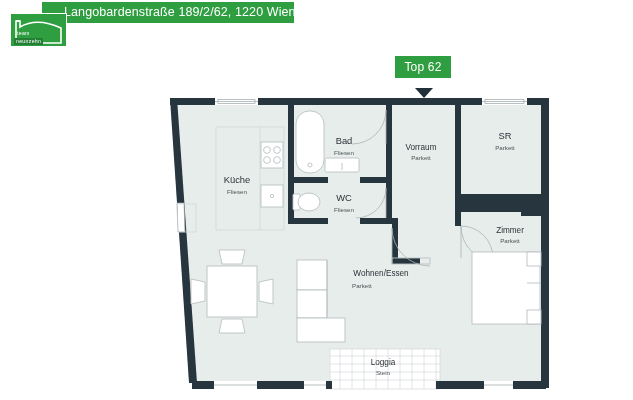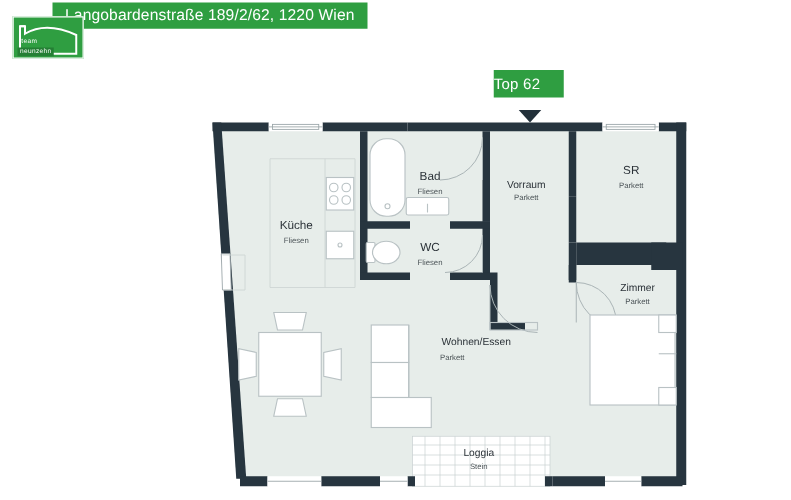--- a/index.html
+++ b/index.html
@@ -19,21 +19,21 @@
   #header-band {
     position: absolute;
     left: 42px;
     top: 2px;
     width: 252px;
     height: 21px;
     background: #2f9e41;
   }
   #header-title {
     position: absolute;
-    left: 52px;
+    left: 64px;
     top: 3px;
     width: 240px;
     height: 19px;
     line-height: 19px;
     color: #ffffff;
     font-size: 12.5px;
     letter-spacing: 0.1px;
     white-space: nowrap;
     font-family: "Liberation Sans", sans-serif;
   }
@@ -79,20 +79,21 @@
   #top-badge {
     position: absolute;
     left: 395px;
     top: 56px;
     width: 56px;
     height: 22px;
     background: #2f9e41;
     color: #ffffff;
     font-size: 12px;
     line-height: 22px;
+    text-align: center;
     letter-spacing: 0.2px;
     font-family: "Liberation Sans", sans-serif;
   }
   #top-badge-arrow {
     position: absolute;
     left: 415px;
     top: 88px;
     width: 0;
     height: 0;
     border-left: 9px solid transparent;

